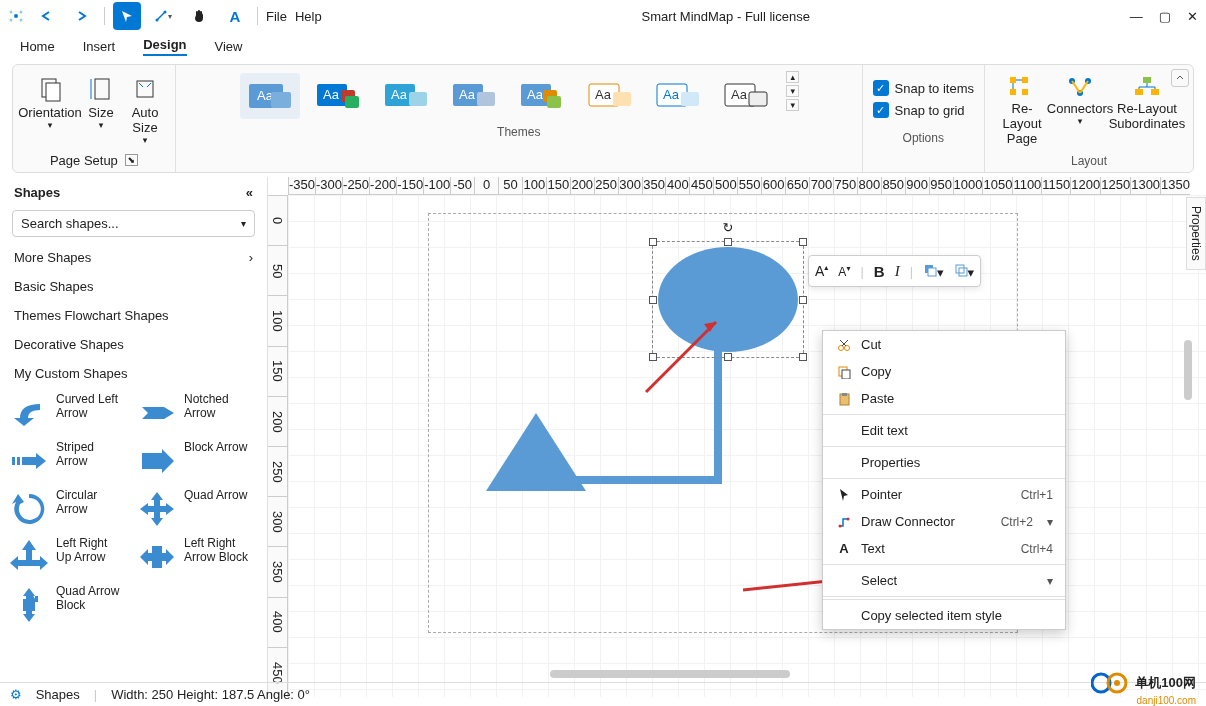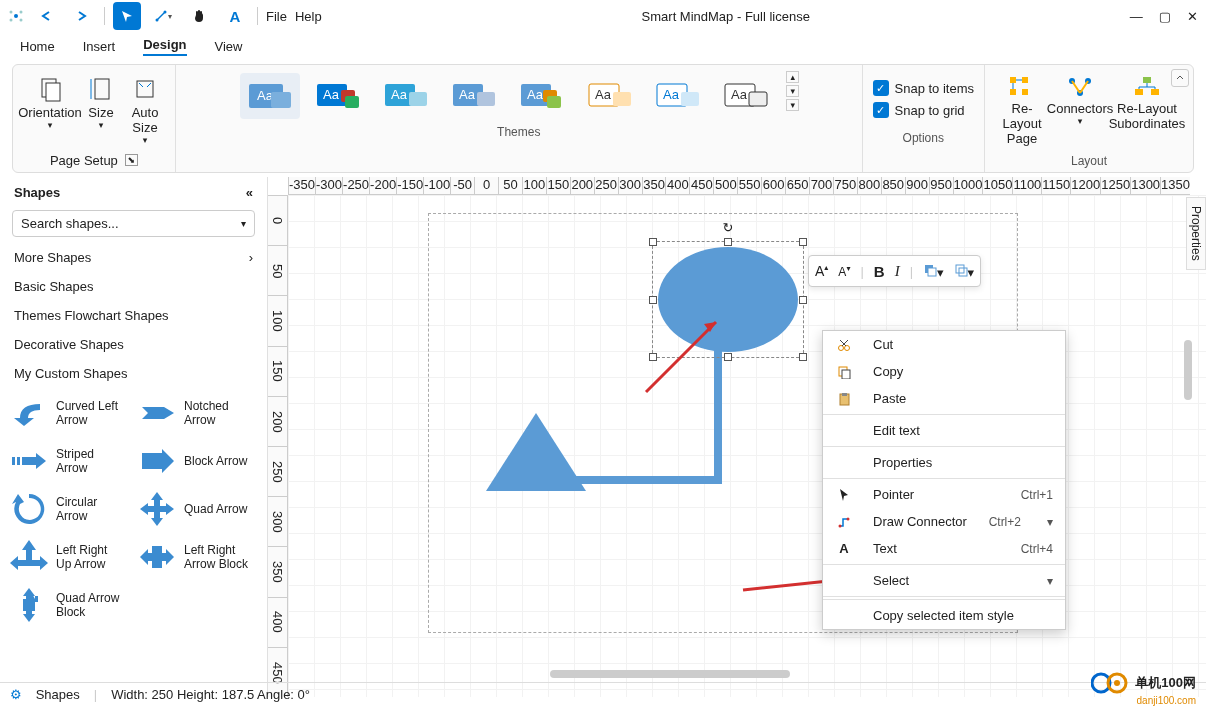--- a/index.html
+++ b/index.html
@@ -26,40 +26,40 @@
 .ribbon-collapse{position:absolute;right:4px;top:4px;width:18px;height:18px;border:1px solid #ccc;border-radius:3px;display:flex;align-items:center;justify-content:center;}
 .main{display:flex;height:calc(100% - 186px);}
 .sidebar{width:268px;border-right:1px solid #e0e0e0;display:flex;flex-direction:column;overflow:hidden;}
 .side-hdr{display:flex;align-items:center;justify-content:space-between;padding:8px 14px;font-weight:600;}
 .search{margin:2px 12px 6px;border:1px solid #ccc;border-radius:4px;padding:5px 8px;color:#888;display:flex;align-items:center;justify-content:space-between;}
 .cat{padding:7px 14px;cursor:pointer;}
 .cat.sel{background:#eef2f6;}
 .cat.more{display:flex;justify-content:space-between;}
 .shapes-grid{padding:4px 8px;overflow:hidden;}
 .shape-row{display:flex;gap:8px;margin-bottom:6px;}
-.shape-cell{width:120px;display:flex;align-items:center;gap:6px;}
+.shape-cell{width:120px;display:flex;gap:6px;}
 .shape-prev{width:42px;height:42px;display:flex;align-items:center;justify-content:center;}
 .shape-lbl{font-size:12px;line-height:1.2;}
 .canvas-wrap{flex:1;position:relative;background:#fff;overflow:hidden;}
 .ruler-h{position:absolute;top:0;left:20px;right:16px;height:18px;border-bottom:1px solid #ccc;background:#fafafa;display:flex;font-size:10px;color:#666;}
 .ruler-h span{width:52px;text-align:center;border-left:1px solid #ccc;}
 .ruler-v{position:absolute;top:18px;left:0;width:20px;bottom:0;border-right:1px solid #ccc;background:#fafafa;display:flex;flex-direction:column;font-size:10px;color:#666;}
 .ruler-v span{height:52px;display:flex;align-items:center;justify-content:center;writing-mode:vertical-lr;border-top:1px solid #ccc;}
 .canvas{position:absolute;top:18px;left:20px;right:0;bottom:0;background-image:linear-gradient(#f2f2f2 1px,transparent 1px),linear-gradient(90deg,#f2f2f2 1px,transparent 1px);background-size:26px 26px;}
 .page{position:absolute;left:140px;top:18px;width:590px;height:420px;border:1.5px dashed #aaa;}
 .props-tab{position:absolute;right:0;top:20px;writing-mode:vertical-lr;padding:8px 2px;font-size:12px;background:#fafafa;border:1px solid #ddd;}
 .ellipse{position:absolute;left:370px;top:52px;width:140px;height:105px;background:#5b9bd5;border-radius:50%;}
 .sel-handles{position:absolute;left:364px;top:46px;width:152px;height:117px;border:1px dashed #888;}
 .hd{position:absolute;width:8px;height:8px;background:#fff;border:1px solid #555;}
 .rot{position:absolute;top:-22px;left:50%;transform:translateX(-50%);}
 .connector{position:absolute;left:260px;top:155px;width:180px;height:135px;}
 .triangle{position:absolute;left:198px;top:218px;width:0;height:0;border-left:50px solid transparent;border-right:50px solid transparent;border-bottom:78px solid #5b9bd5;}
 .fmt-bar{position:absolute;left:520px;top:60px;height:32px;background:#fff;border:1px solid #ccc;border-radius:4px;display:flex;align-items:center;padding:0 6px;gap:10px;box-shadow:0 2px 6px rgba(0,0,0,0.1);}
 .ctx-menu{position:absolute;left:822px;top:330px;width:244px;background:#fff;border:1px solid #ccc;box-shadow:0 4px 12px rgba(0,0,0,0.2);z-index:10;}
-.ctx-item{display:flex;align-items:center;padding:6px 12px;gap:20px;cursor:pointer;}
+.ctx-item{display:flex;align-items:center;padding:6px 12px;gap:8px;cursor:pointer;}
 .ctx-icon{width:18px;display:flex;justify-content:center;}
 .ctx-short{margin-left:auto;color:#555;font-size:12px;}
 .ctx-sep{height:1px;background:#e0e0e0;margin:2px 0;}
 .statusbar{position:absolute;bottom:0;left:0;right:0;height:24px;border-top:1px solid #ddd;display:flex;align-items:center;padding:0 10px;gap:14px;font-size:12px;color:#444;}
 .watermark{position:absolute;right:10px;bottom:10px;display:flex;align-items:center;gap:4px;font-size:14px;color:#e08a00;font-weight:bold;}
 .wm-sub{position:absolute;right:10px;bottom:0;font-size:10px;color:#e08a00;}
 .scroll-v{position:absolute;right:14px;top:340px;width:8px;height:60px;background:#ccc;border-radius:4px;}
 .scroll-h{position:absolute;bottom:28px;left:550px;width:240px;height:8px;background:#ccc;border-radius:4px;}
 </style>
 </head>

